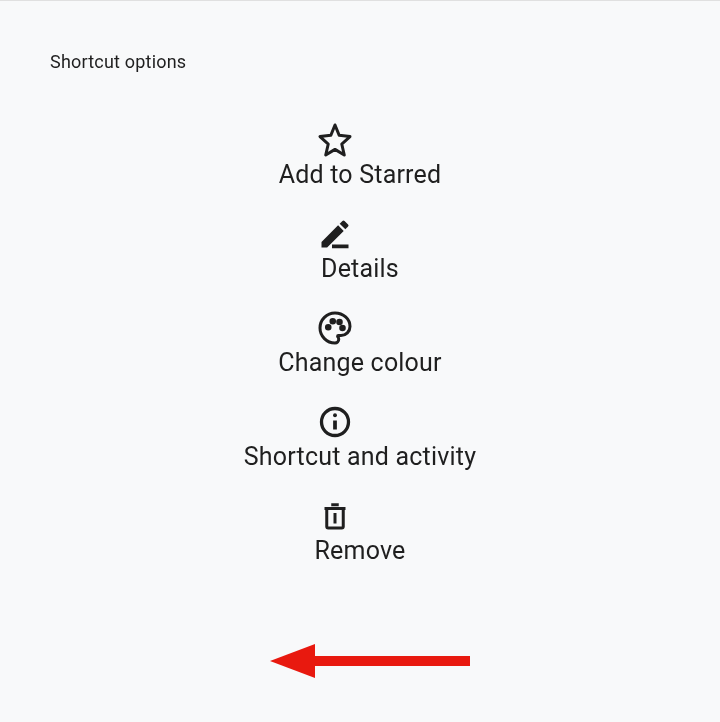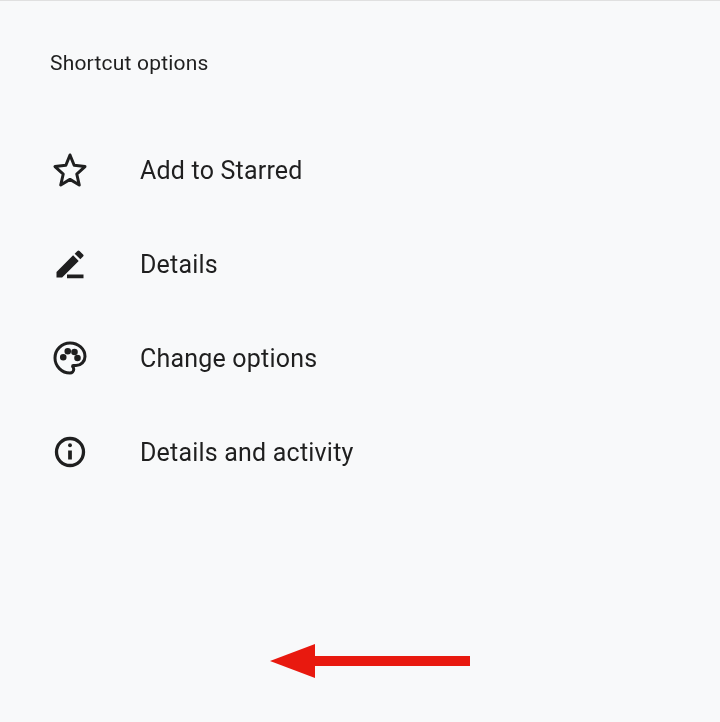--- a/index.html
+++ b/index.html
@@ -12,31 +12,32 @@
       background: #f8f9fa;
       width: 720px;
       height: 722px;
       position: relative;
       border-top: 1px solid #e0e0e0;
     }
     .menu-container {
       padding: 50px 50px 0 50px;
     }
     .menu-title {
-      font-size: 21px;
+      font-size: 18px;
       color: #1f1f1f;
       font-weight: 400;
       margin-bottom: 48px;
       letter-spacing: 0.2px;
     }
     .menu-item {
       display: flex;
       align-items: center;
       height: 94px;
       cursor: pointer;
+      flex-direction: column;
     }
     .icon-wrapper {
       width: 40px;
       height: 40px;
       display: flex;
       align-items: center;
       justify-content: center;
       margin-right: 50px;
       color: #1f1f1f;
     }
@@ -85,33 +86,44 @@
   <div class="menu-item">
     <span class="icon-wrapper">
       <svg viewBox="0 0 24 24" fill="none" stroke="currentColor" stroke-width="2">
         <path d="M12 22C6.49 22 2 17.51 2 12S6.49 2 12 2s10 4.04 10 9c0 3.31-2.69 6-6 6h-1.77c-.28 0-.5.22-.5.5 0 .12.05.23.13.33.41.47.64 1.06.64 1.67A2.5 2.5 0 0 1 12 22z"></path>
         <circle cx="7.5" cy="11.5" r="1.2" fill="currentColor"></circle>
         <circle cx="10.5" cy="7.5" r="1.2" fill="currentColor"></circle>
         <circle cx="15" cy="8" r="1.2" fill="currentColor"></circle>
         <circle cx="17" cy="12" r="1.2" fill="currentColor"></circle>
       </svg>
     </span>
-    <span class="menu-label">Change options</span>
+    <span class="menu-label">Change colour</span>
   </div>
 
   <div class="menu-item">
     <span class="icon-wrapper">
       <svg viewBox="0 0 24 24" fill="none" stroke="currentColor" stroke-width="2.2">
         <circle cx="12" cy="12" r="9"></circle>
         <line x1="12" y1="11" x2="12" y2="17" stroke-width="2.5"></line>
         <circle cx="12" cy="7.5" r="1.3" fill="currentColor" stroke="none"></circle>
       </svg>
     </span>
-    <span class="menu-label">Details and activity</span>
+    <span class="menu-label">Shortcut and activity</span>
   </div>
 
 
+  <div class="menu-item">
+    <span class="icon-wrapper">
+      <svg viewBox="0 0 24 24" fill="none" stroke="currentColor" stroke-width="2">
+        <path d="M5 7h14"></path>
+        <path d="M6.5 7v12a1 1 0 0 0 1 1h9a1 1 0 0 0 1-1V7"></path>
+        <path d="M9.5 4.5h5"></path>
+        <line x1="12" y1="10" x2="12" y2="17"></line>
+      </svg>
+    </span>
+    <span class="menu-label">Remove</span>
+  </div>
 </div>
 
 <svg class="annotation-arrow" width="210" height="50" viewBox="0 0 210 50">
   <line x1="200" y1="25" x2="40" y2="25" stroke="#e8190f" stroke-width="10"></line>
   <polygon points="0,25 45,8 45,42" fill="#e8190f"></polygon>
 </svg>
 
 </body></html>

